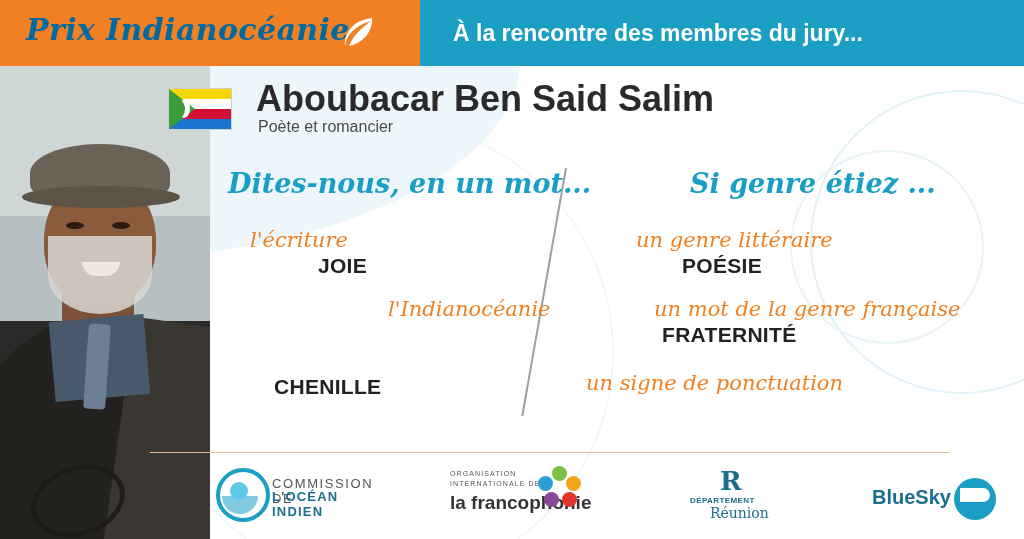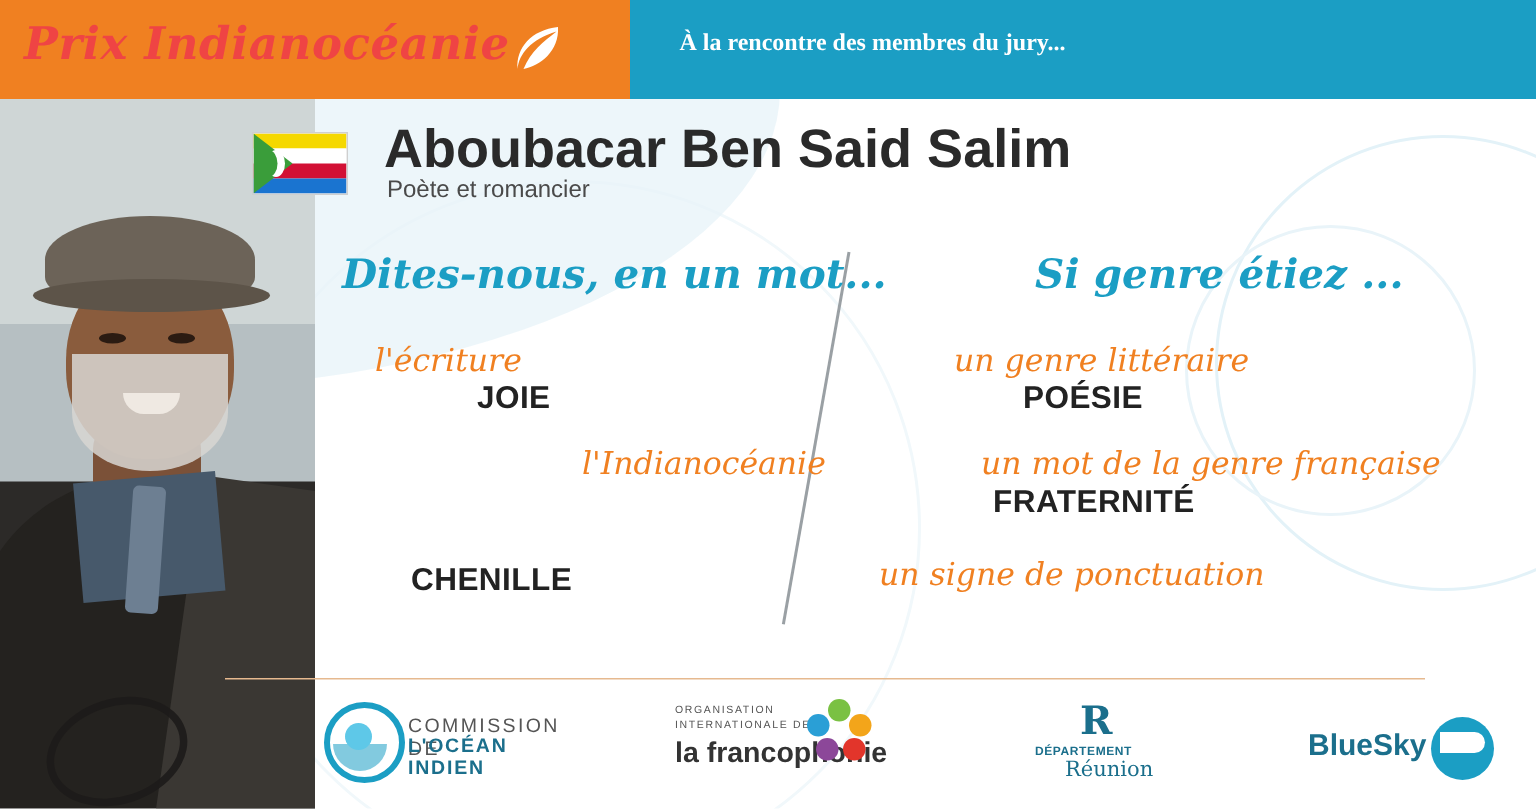--- a/index.html
+++ b/index.html
@@ -20,32 +20,32 @@
   }
   .header-left:after{
     content:"";position:absolute;right:-33px;top:0;width:0;height:0;
     border-top:66px solid #f08021;border-right:33px solid transparent;
   }
   .header-right{
     position:absolute;left:420px;top:0;width:604px;height:66px;
     background:#1b9ec4;
   }
   .brand{
-    position:absolute;left:16px;top:12px;
-    color:#ef4444;font-family:"DejaVu Serif",serif;font-style:italic;
+    position:absolute;left:26px;top:12px;
+    color:#0369a1;font-family:"DejaVu Serif",serif;font-style:italic;
     font-size:30px;font-weight:700;letter-spacing:.4px;
     white-space:nowrap;
   }
   .feather{
     position:absolute;left:340px;top:16px;width:36px;height:34px;
   }
   .header-title{
     position:absolute;left:453px;top:20px;
-    color:#ffffff;font-size:16px;font-weight:700;white-space:nowrap;
-    font-family:Liberation Serif, serif;
+    color:#ffffff;font-size:23px;font-weight:700;white-space:nowrap;
+    font-family:Liberation Sans, sans-serif;
   }
 
   
   .bg-circle{position:absolute;border-radius:50%;border:2px solid #dff0f6;}
   .bgc1{width:300px;height:300px;right:-90px;top:90px;border-color:#e3f2f8;}
   .bgc2{width:190px;height:190px;right:40px;top:150px;border-color:#e9f4f9;}
   .bgc3{width:460px;height:460px;left:150px;top:120px;border-color:#f1f8fb;}
   .swoosh{
     position:absolute;left:90px;top:60px;width:430px;height:200px;
     border-radius:0 0 100% 0;

